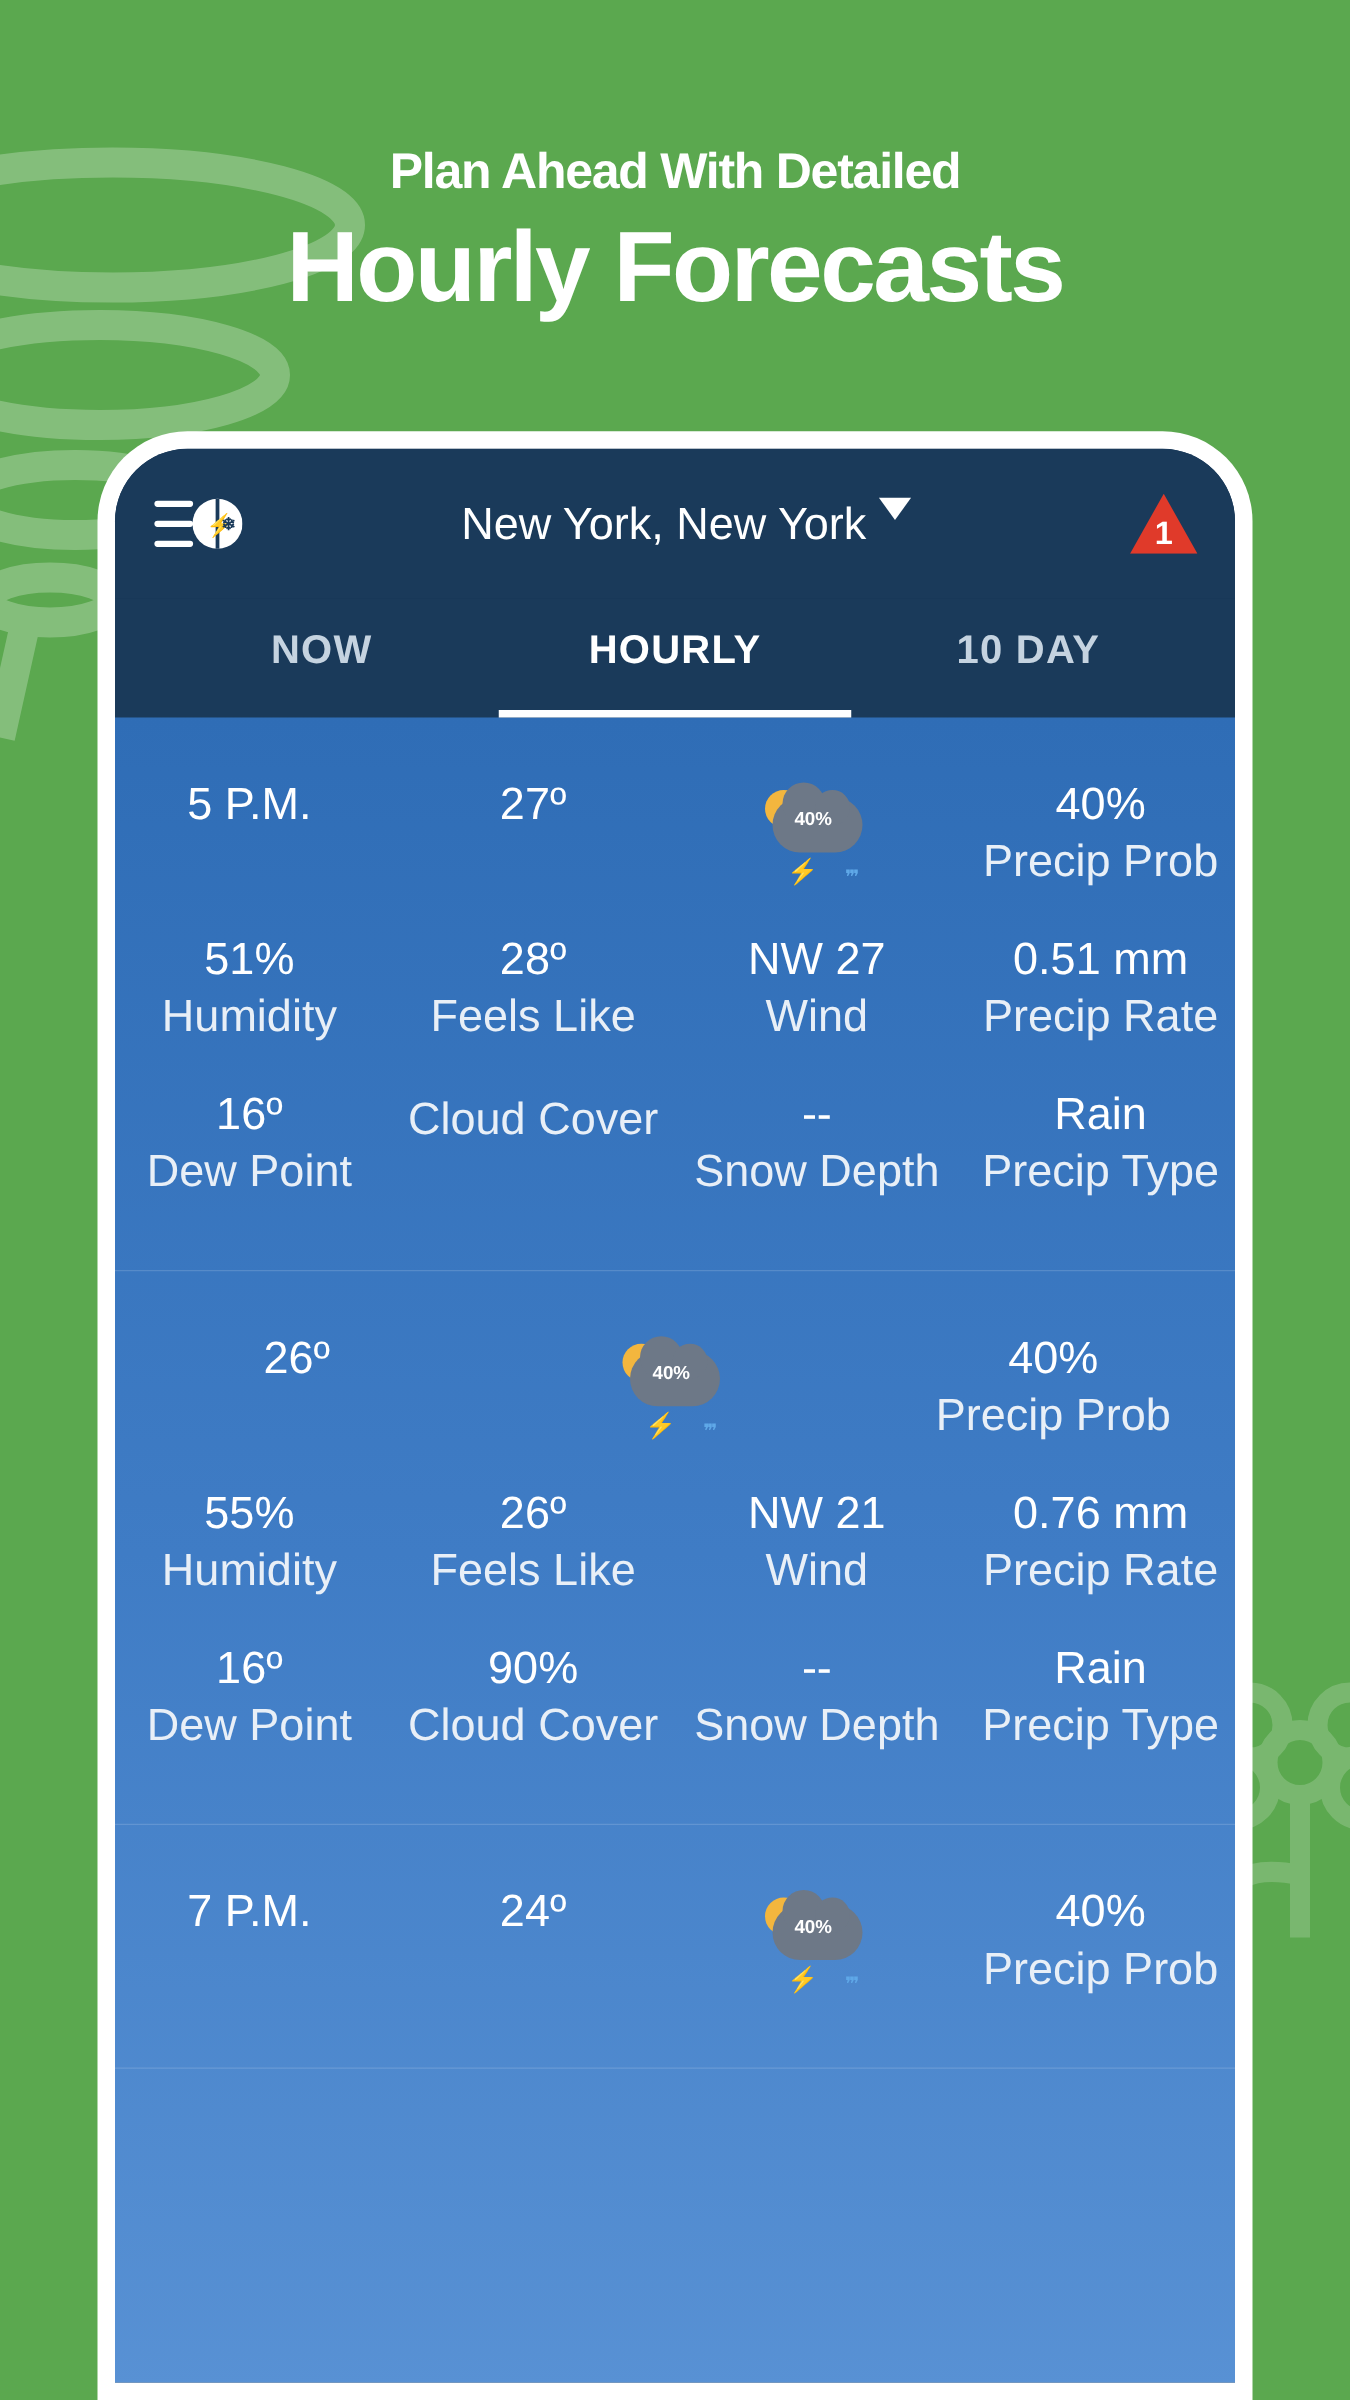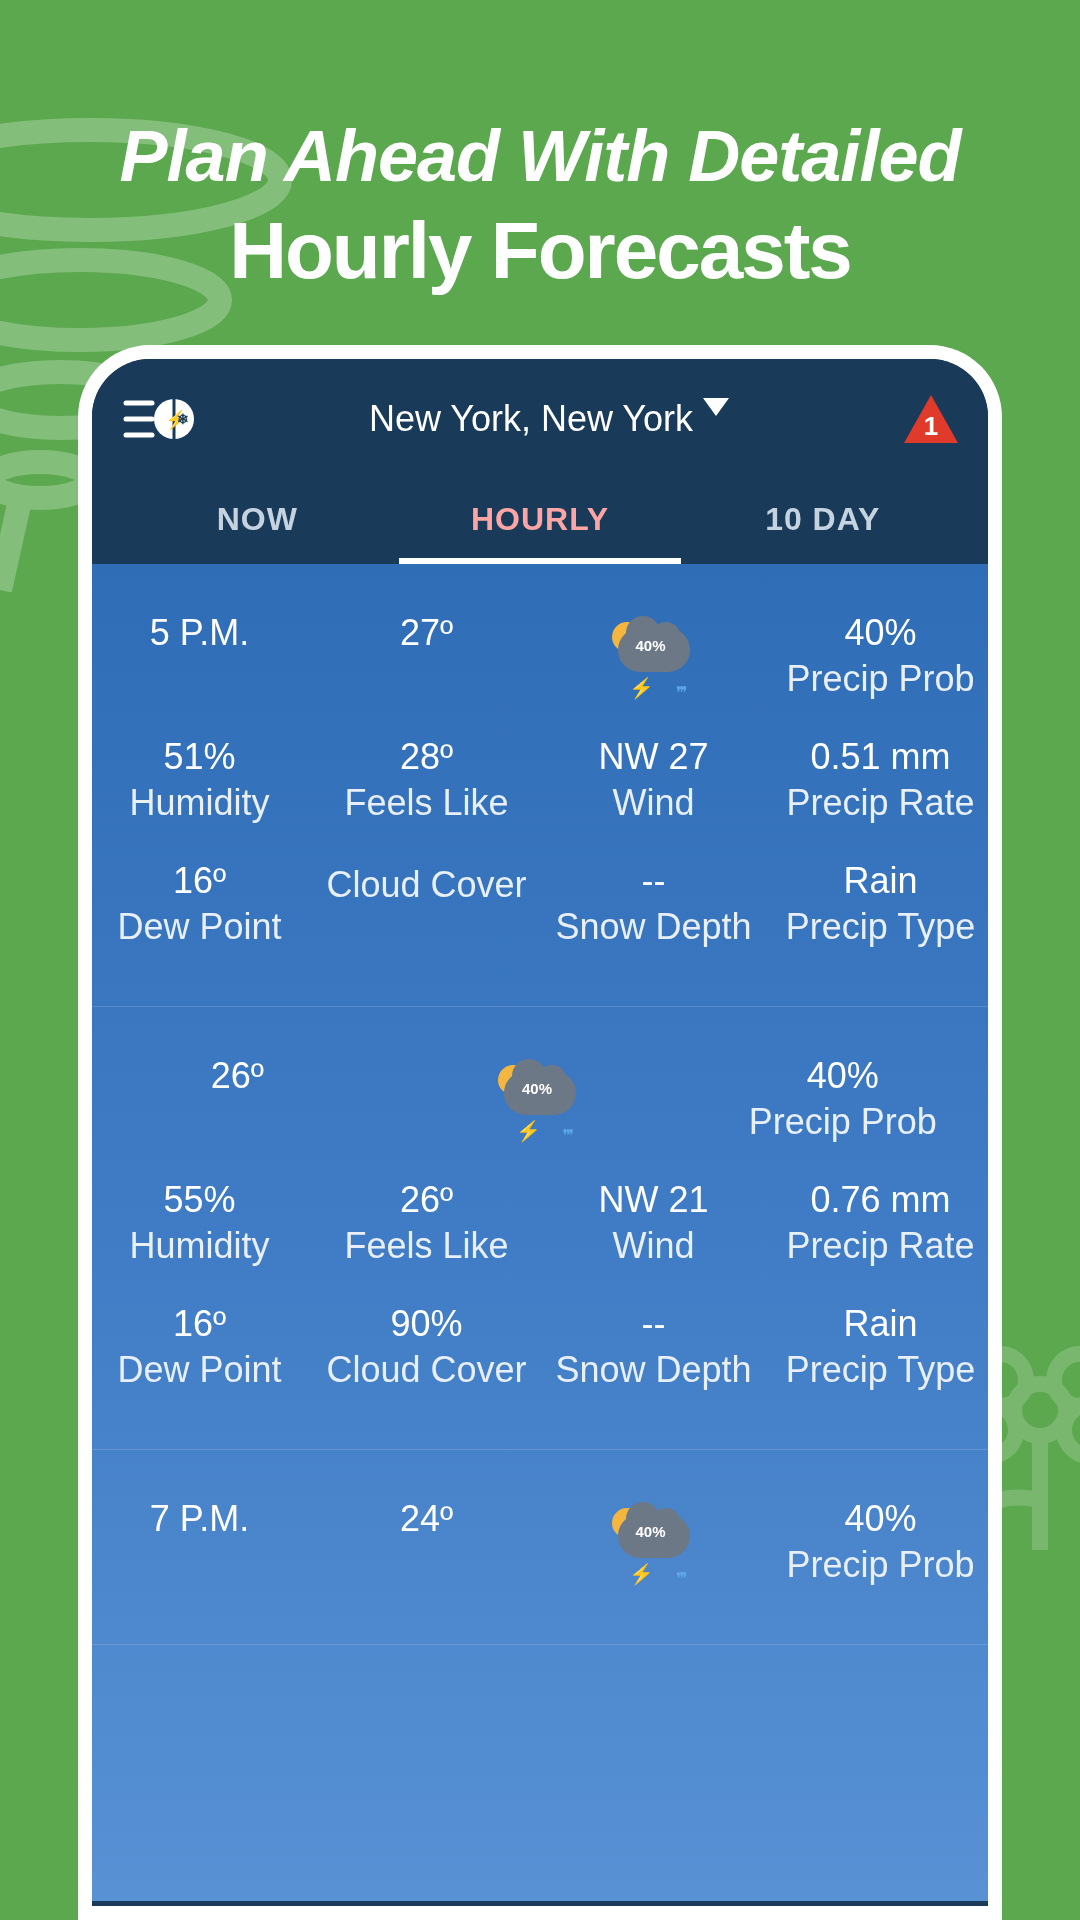--- a/index.html
+++ b/index.html
@@ -26,24 +26,23 @@
   width: 260px;
   height: 260px;
   opacity: 0.18;
 }
 .hero {
   text-align: center;
   color: #fff;
   padding-top: 115px;
 }
 .hero .line1 {
-  font-size: 72px;
+  font-size: 40px;
   font-weight: 600;
   letter-spacing: -1px;
-  font-style: italic;
 }
 .hero .line2 {
   font-size: 80px;
   font-weight: 800;
   letter-spacing: -2px;
   margin-top: 8px;
 }
 .phone {
   position: absolute;
   left: 78px;
@@ -93,25 +92,25 @@
   padding: 22px 24px 0 24px;
   gap: 0;
 }
 .tab {
   flex: 1;
   text-align: center;
   color: #c5d3e0;
   font-size: 32px;
   font-weight: 600;
   letter-spacing: 1px;
-  padding-bottom: 20px;
+  padding-bottom: 30px;
   border-bottom: 6px solid transparent;
 }
 .tab.active {
-  color: #fca5a5;
+  color: #ffffff;
   border-bottom-color: #fff;
 }
 .content {
   background: linear-gradient(180deg, #2f6db6 0%, #3f7cc5 50%, #5891d4 100%);
   min-height: calc(100% - 210px);
 }
 .hour-block {
   padding: 30px 0px 40px 0px;
   border-bottom: 1px solid rgba(255,255,255,0.15);
 }

